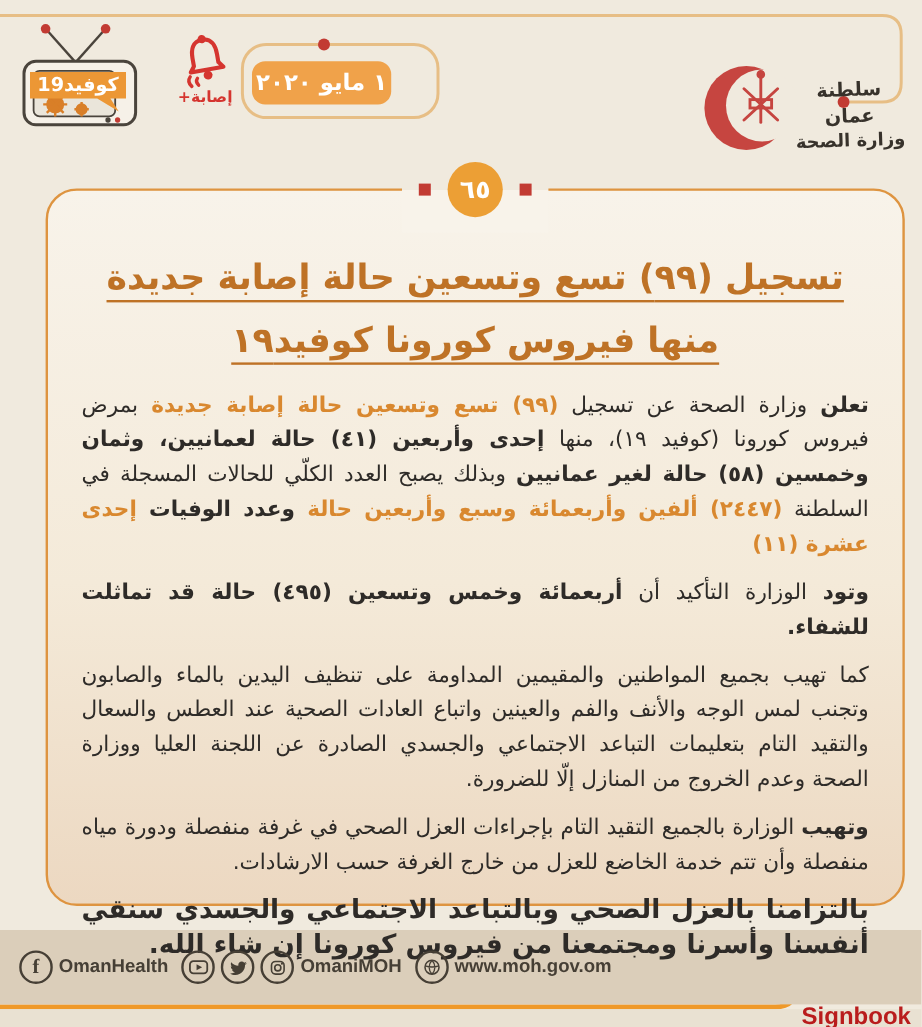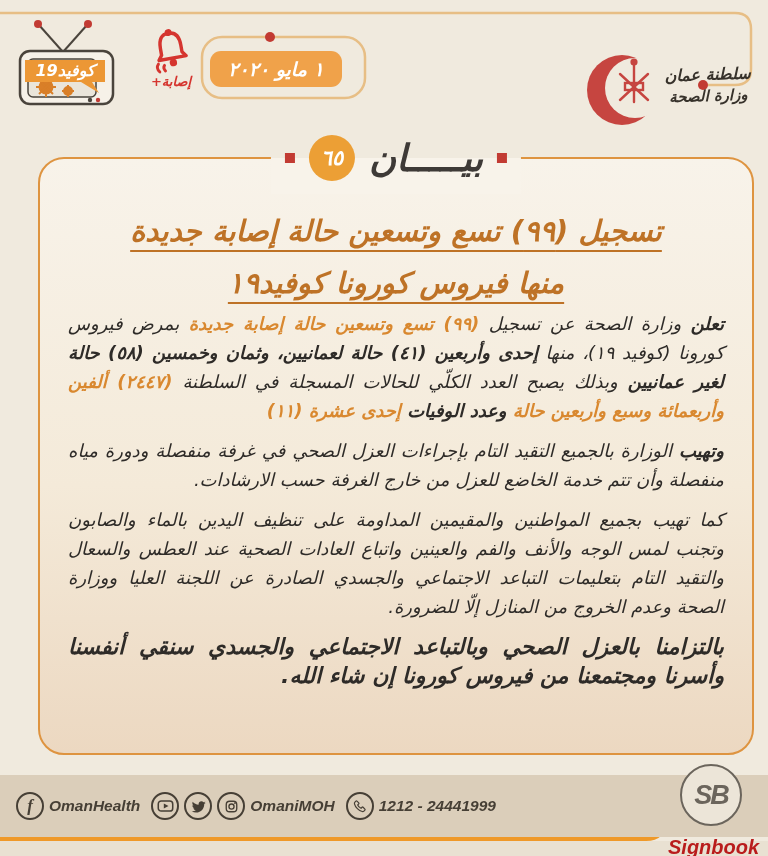--- a/index.html
+++ b/index.html
@@ -1,26 +1,26 @@
 <!DOCTYPE html>
 <html lang="ar"><head>
 <meta charset="utf-8">
 <style>
   html,body{margin:0;padding:0;}
   body{width:768px;height:856px;overflow:hidden;background:#f0eade;
        font-family:"DejaVu Sans",sans-serif;}
-  .page{position:relative;width:768px;height:856px;background:#f0eade;overflow:hidden;font-style:italic;}
+  .page{position:relative;width:768px;height:856px;background:#f0eade;overflow:hidden;}
   .deco{position:absolute;left:0;top:0;z-index:0;}
 
   
   .tv-logo{position:absolute;left:10px;top:16px;width:112px;height:94px;z-index:2;}
   .bell-logo{position:absolute;left:138px;top:26px;width:66px;height:76px;z-index:2;text-align:center;}
   .bell-logo svg{transform:rotate(-10deg);}
   .bell-label{color:#d5352f;font-weight:bold;font-size:13px;margin-top:-2px;direction:rtl;}
-  .date-badge{position:absolute;left:210px;top:51px;width:132px;height:36px;z-index:2;
+  .date-badge{position:absolute;left:210px;top:51px;width:116px;height:36px;z-index:2;
       background:#f0a24a;border-radius:11px;color:#fff;font-weight:bold;font-size:19px;
       line-height:36px;text-align:center;direction:rtl;}
   .moh-logo{position:absolute;left:582px;top:48px;width:176px;height:84px;z-index:2;}
   .moh-text{position:absolute;right:0;top:16px;width:100px;text-align:center;direction:rtl;
       color:#37322b;font-weight:bold;line-height:1.35;transform:rotate(-2deg);}
   .moh-text .l1{font-size:16px;}
   .moh-text .l2{font-size:15px;}
 
   
   .card{position:absolute;left:38px;top:157px;width:716px;height:598px;box-sizing:border-box;
@@ -33,21 +33,21 @@
   .red-sq{width:10px;height:10px;background:#c23b33;flex:none;}
   .num-circle{width:46px;height:46px;border-radius:50%;background:#ec9f35;color:#fff;
       font-weight:bold;font-size:21px;line-height:46px;text-align:center;flex:none;}
   .title-text{font-size:37px;font-weight:bold;color:#3e3a37;white-space:nowrap;direction:rtl;}
 
   .headline{margin:6px 0 0 0;text-align:center;color:#be7226;font-weight:bold;
       font-size:29px;line-height:1.8;direction:rtl;}
   .headline span{display:inline-block;text-decoration:underline;
       text-decoration-color:#be7226;text-decoration-thickness:1.5px;text-underline-offset:9px;}
 
-  .body-text{direction:rtl;color:#2e2b28;font-size:18px;line-height:29px;
+  .body-text{direction:rtl;margin-top:14px;color:#2e2b28;font-size:18px;line-height:29px;
       text-align:justify;}
   .body-text p{margin:0 0 11px 0;}
   .s-n{font-weight:normal;}
   .s-b{font-weight:bold;}
   .s-o{font-weight:bold;color:#d9882f;}
   .p-last{font-size:22px;}
 
   
   .footer-band{position:absolute;left:0;top:775px;width:768px;height:62px;background:#dbceba;z-index:0;}
   .footer-strip{position:absolute;left:0;top:841px;width:768px;height:15px;background:#e9e1d2;z-index:0;}
@@ -135,33 +135,33 @@
     <div class="moh-text">
       <div class="l1">سلطنة عمان</div>
       <div class="l2">وزارة الصحة</div>
     </div>
   </div>
 
   <main class="card">
     <div class="statement-title">
       <span class="red-sq"></span>
       <span class="num-circle">٦٥</span>
-      <span class="title-text">بيـــــان</span>
       <span class="red-sq"></span>
     </div>
 
     <h1 class="headline">
       <span>تسجيل (٩٩) تسع وتسعين حالة إصابة جديدة</span><br>
       <span>منها فيروس كورونا كوفيد١٩</span>
     </h1>
 
     <div class="body-text">
       <p><span class="s-b">تعلن</span><span class="s-n"> وزارة الصحة عن تسجيل </span><span class="s-o">(٩٩) تسع وتسعين حالة إصابة جديدة</span><span class="s-n"> بمرض فيروس كورونا (كوفيد ١٩)، منها </span><span class="s-b">إحدى وأربعين (٤١) حالة لعمانيين، وثمان وخمسين (٥٨) حالة لغير عمانيين</span><span class="s-n"> وبذلك يصبح العدد الكلّي للحالات المسجلة في السلطنة </span><span class="s-o">(٢٤٤٧) ألفين وأربعمائة وسبع وأربعين حالة </span><span class="s-b">وعدد الوفيات </span><span class="s-o">إحدى عشرة (١١)</span></p>
+      <p><span class="s-b">وتود</span><span class="s-n"> الوزارة التأكيد أن </span><span class="s-b">أربعمائة وخمس وتسعين (٤٩٥) حالة قد تماثلت للشفاء.</span></p>
+      <p><span class="s-n">كما تهيب بجميع المواطنين والمقيمين المداومة على تنظيف اليدين بالماء والصابون وتجنب لمس الوجه والأنف والفم والعينين واتباع العادات الصحية عند العطس والسعال والتقيد التام بتعليمات التباعد الاجتماعي والجسدي الصادرة عن اللجنة العليا ووزارة الصحة وعدم الخروج من المنازل إلّا للضرورة.</span></p>
       <p><span class="s-b">وتهيب</span><span class="s-n"> الوزارة بالجميع التقيد التام بإجراءات العزل الصحي في غرفة منفصلة ودورة مياه منفصلة وأن تتم خدمة الخاضع للعزل من خارج الغرفة حسب الارشادات.</span></p>
-      <p><span class="s-n">كما تهيب بجميع المواطنين والمقيمين المداومة على تنظيف اليدين بالماء والصابون وتجنب لمس الوجه والأنف والفم والعينين واتباع العادات الصحية عند العطس والسعال والتقيد التام بتعليمات التباعد الاجتماعي والجسدي الصادرة عن اللجنة العليا ووزارة الصحة وعدم الخروج من المنازل إلّا للضرورة.</span></p>
       <p class="p-last"><span class="s-b">بالتزامنا بالعزل الصحي وبالتباعد الاجتماعي والجسدي سنقي أنفسنا وأسرنا ومجتمعنا من فيروس كورونا إن شاء الله.</span></p>
     </div>
   </main>
 
   <div class="footer-band"></div>
   <div class="footer-strip"></div>
 
   <div class="footer-items">
     <div class="fgroup">
       <span class="circle-icon">
@@ -185,26 +185,24 @@
         <svg width="15" height="15" viewBox="0 0 20 20">
           <rect x="3" y="3" width="14" height="14" rx="4.5" fill="none" stroke="#463f35" stroke-width="1.8"></rect>
           <circle cx="10" cy="10" r="3.4" fill="none" stroke="#463f35" stroke-width="1.8"></circle>
           <circle cx="14.6" cy="5.4" r="1.2" fill="#463f35"></circle>
         </svg>
       </span>
       <span>OmaniMOH</span>
     </div>
     <div class="fgroup">
       <span class="circle-icon">
-        <svg width="15" height="15" viewBox="0 0 20 20">
-          <path d="M6.6,2.8 L9,5.2 c.4,.4 .4,1 0,1.4 L7.6,8 c.8,1.9 2.5,3.6 4.4,4.4 l1.4-1.4 c.4-.4 1-.4 1.4,0 l2.4,2.4 c.4,.4 .4,1 0,1.4 l-1.3,1.3 c-.6,.6 -1.5,.9 -2.3,.6 C9,15.6 4.4,11 3.3,6.4 c-.2-.8 0-1.7 .6-2.3 l1.3-1.3 c.4-.4 1-.4 1.4,0 Z" fill="none" stroke="#463f35" stroke-width="1.6" stroke-linejoin="round"></path>
-        </svg>
-      </span>
-      <span>1212 - 24441999</span>
-    </div>
-  </div>
-
-  <div class="signbook">
-    <span class="sb-text">SB</span>
-  </div>
+        <svg width="16" height="16" viewBox="0 0 20 20">
+          <circle cx="10" cy="10" r="7.3" fill="none" stroke="#463f35" stroke-width="1.6"></circle>
+          <path d="M10,2.7 C6,7 6,13 10,17.3 M10,2.7 C14,7 14,13 10,17.3 M2.9,8.5 Q10,11 17.1,8.5" fill="none" stroke="#463f35" stroke-width="1.4"></path>
+        </svg>
+      </span>
+      <span>www.moh.gov.om</span>
+    </div>
+  </div>
+
   <div class="signbook-label">Signbook</div>
 
 </div>
 
 </body></html>

